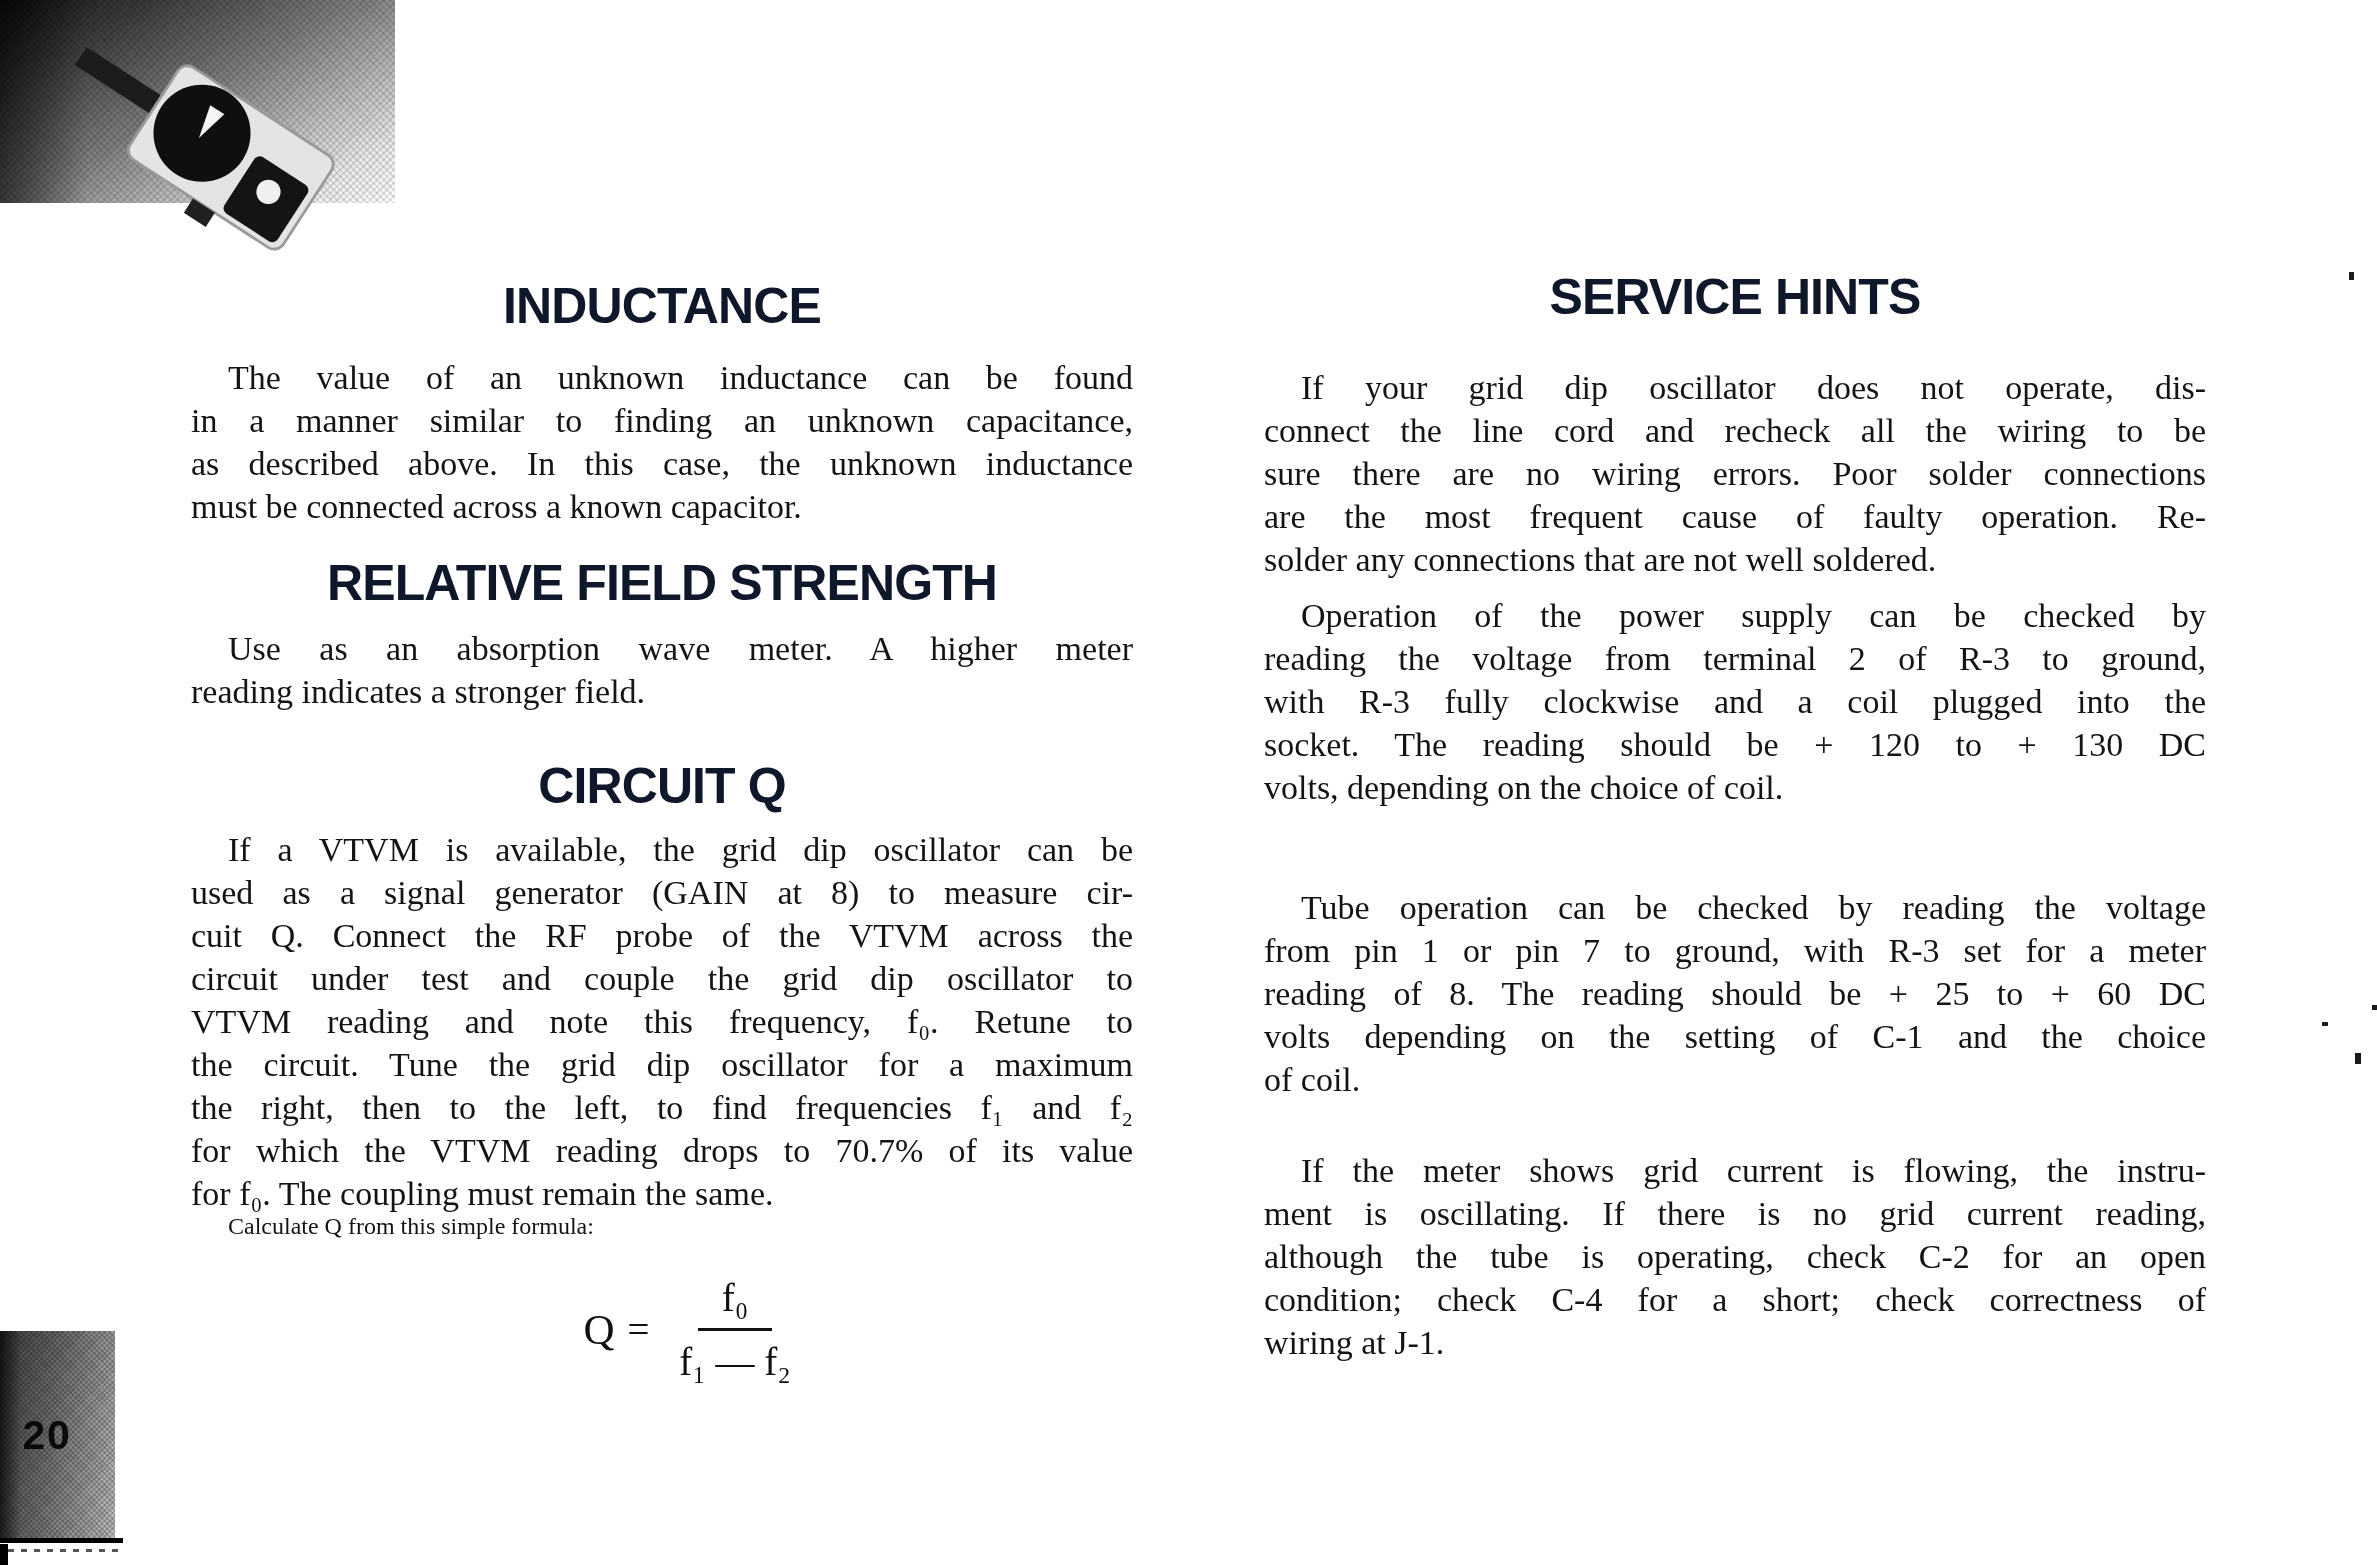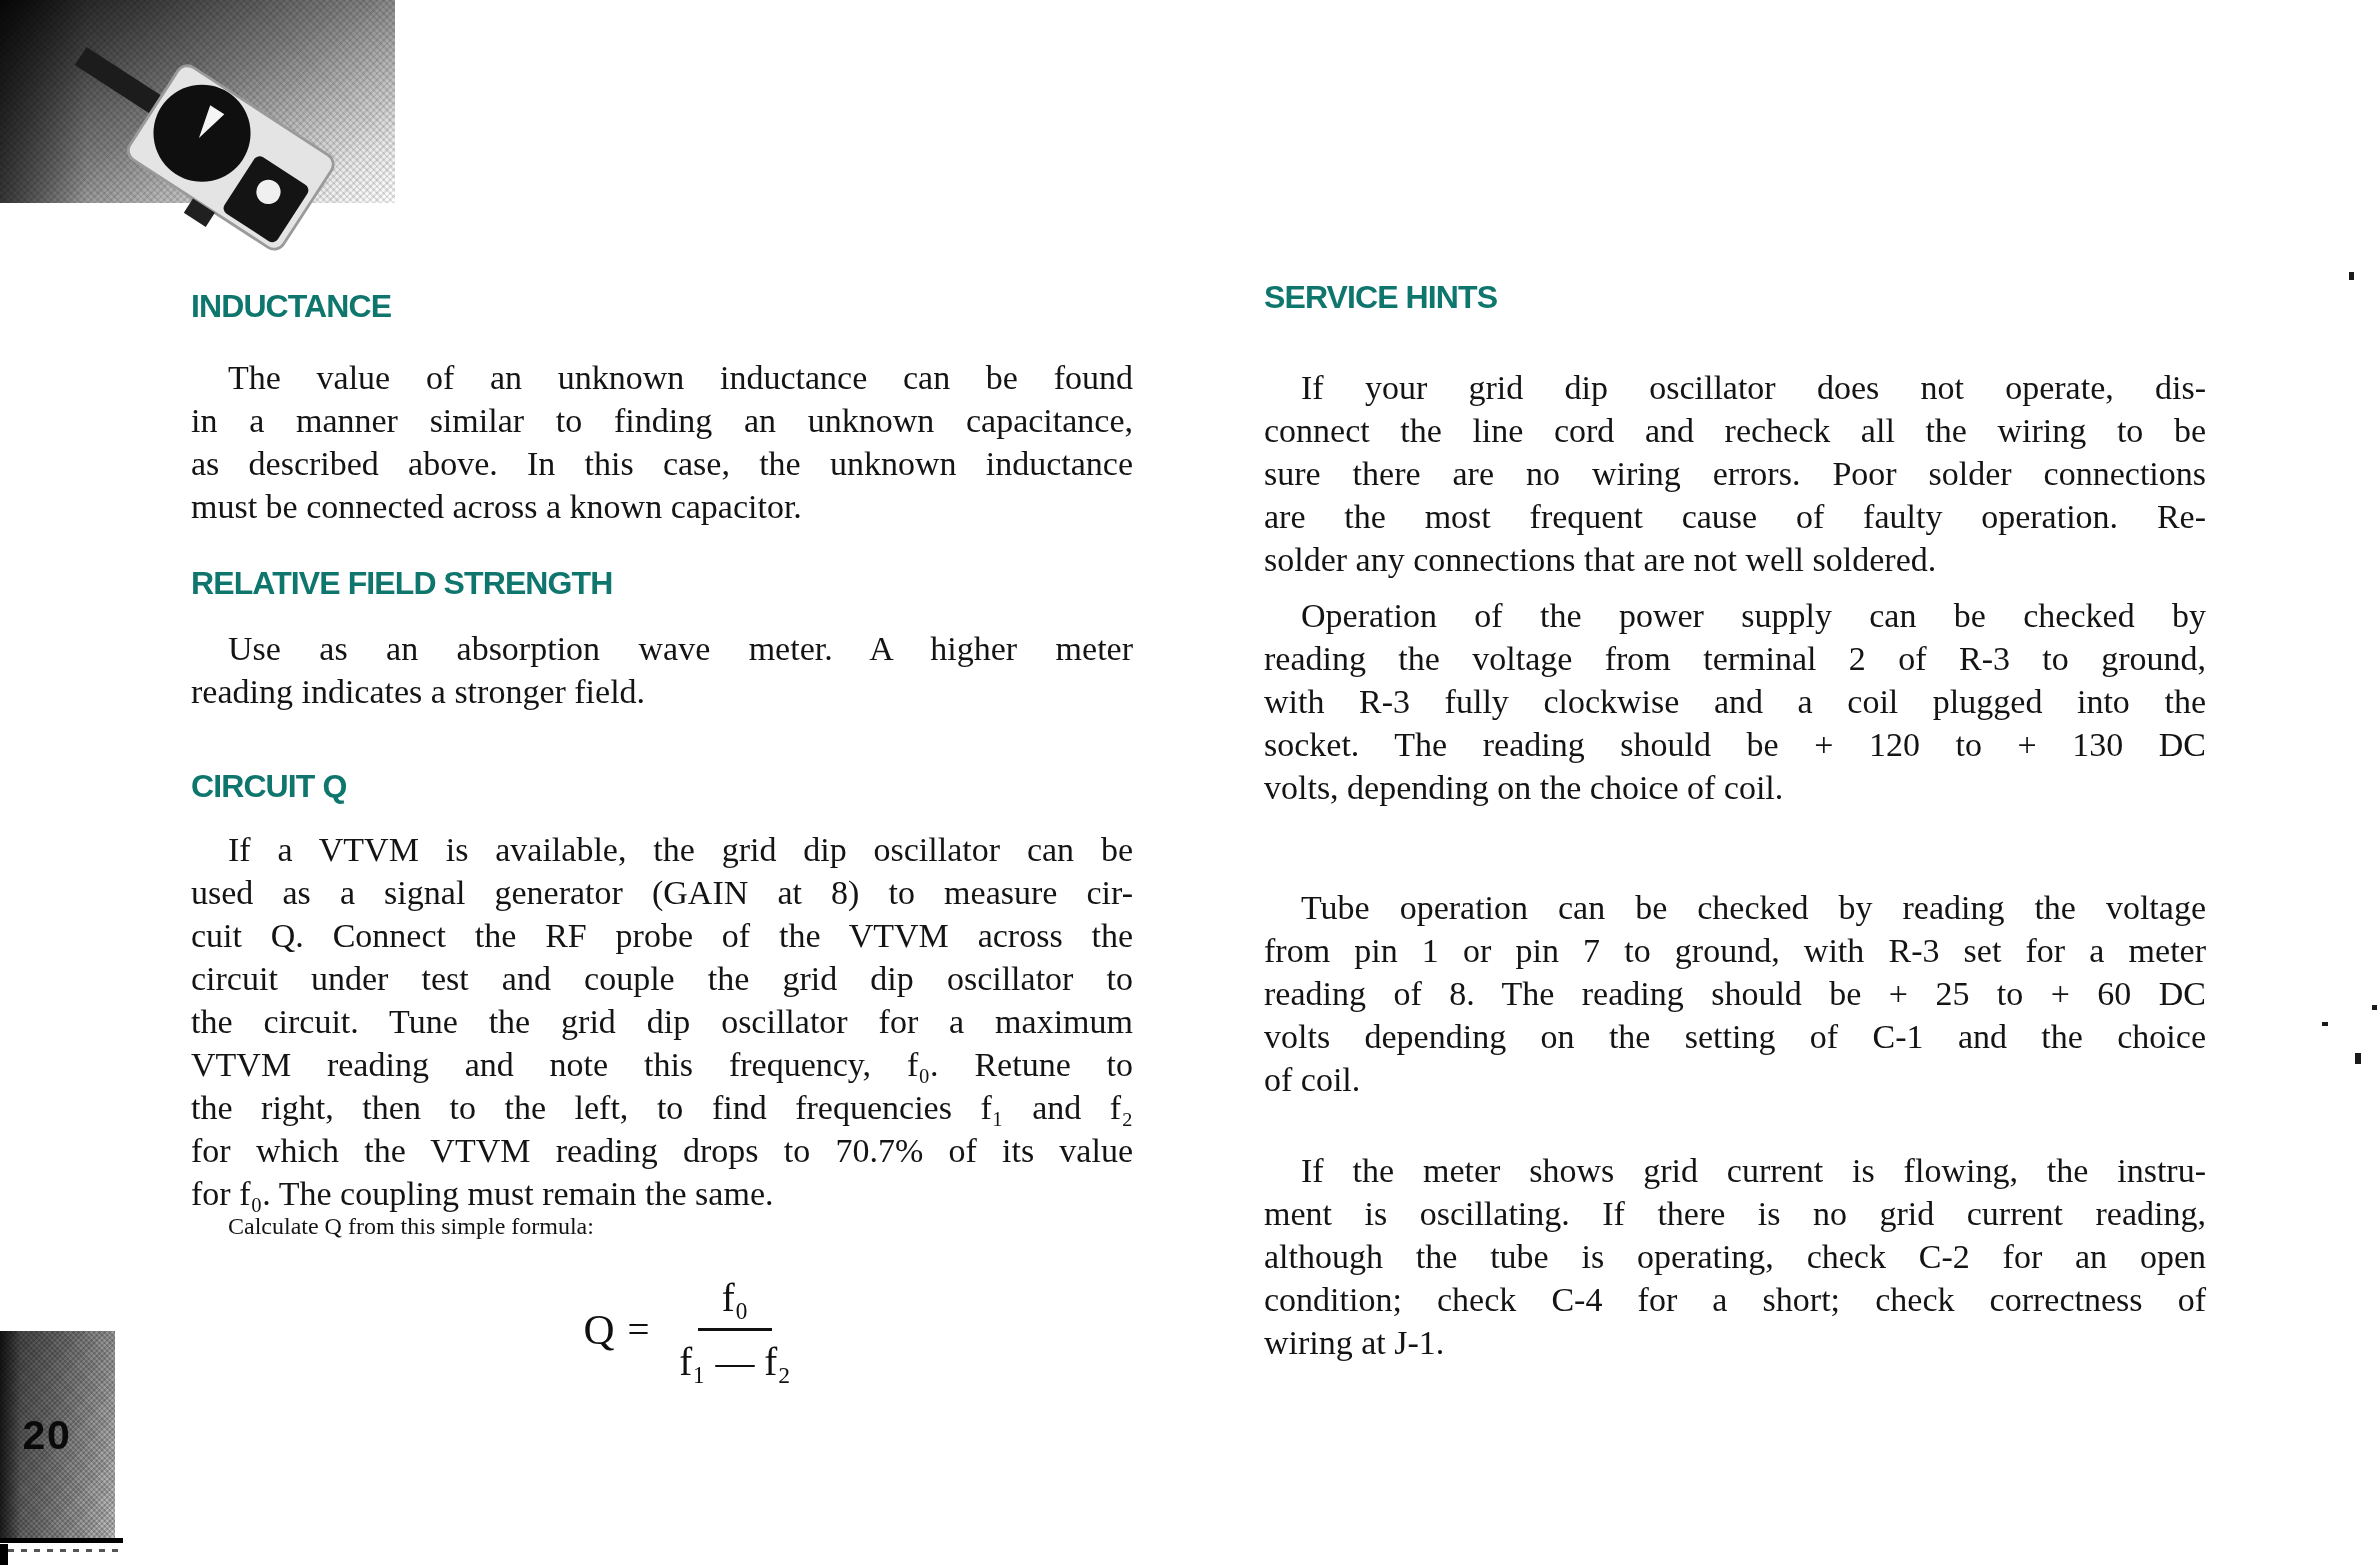--- a/index.html
+++ b/index.html
@@ -25,24 +25,25 @@
 
   
   .block{position:absolute;}
   .colL{left:191px;width:942px;}
   .colR{left:1264px;width:942px;}
 
   
   .head{
     font-family:"Liberation Sans","DejaVu Sans",sans-serif;
     font-weight:bold;
-    font-size:32px;
+    font-size:50px;
     letter-spacing:-0.9px;
     line-height:48px;
-    color:#0f766e;
+    text-align:center;
+    color:#0f172a;
   }
 
   
   .para{font-size:34px;line-height:43px;}
   .tline{text-align:right;text-align-last:left;}
   .tline.just{text-align:justify;text-align-last:justify;}
   .para .tline:first-child{text-indent:37px;}
   .single-line{font-size:24px;line-height:43px;text-indent:37px;}
 
   
@@ -114,22 +115,22 @@
       <div class="tline just">Use as an absorption wave meter. A higher meter</div>
       <div class="tline">reading indicates a stronger field.</div>
     </div>
 
   <div class="block colL head" style="top:762px">CIRCUIT Q</div>
   <div class="block colL para" style="top:828px">
       <div class="tline just">If a VTVM is available, the grid dip oscillator can be</div>
       <div class="tline just">used as a signal generator (GAIN at 8) to measure cir-</div>
       <div class="tline just">cuit Q. Connect the RF probe of the VTVM across the</div>
       <div class="tline just">circuit under test and couple the grid dip oscillator to</div>
+      <div class="tline just">VTVM reading and note this frequency, f₀. Retune to</div>
       <div class="tline just">the circuit. Tune the grid dip oscillator for a maximum</div>
-      <div class="tline just">VTVM reading and note this frequency, f₀. Retune to</div>
       <div class="tline just">the right, then to the left, to find frequencies f₁ and f₂</div>
       <div class="tline just">for which the VTVM reading drops to 70.7% of its value</div>
       <div class="tline">for f₀. The coupling must remain the same.</div>
     </div>
   <div class="block colL single-line" style="top:1205px">Calculate Q from this simple formula:</div>
 
   <div class="block colL formula" style="top:1275px;padding-left:28px">
     <span class="f-lhs">Q</span>
     <span class="f-eq">=</span>
     <span class="frac">

